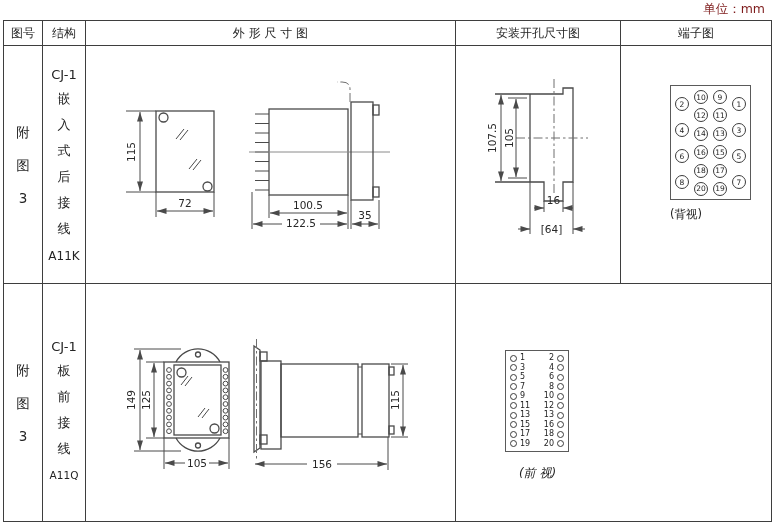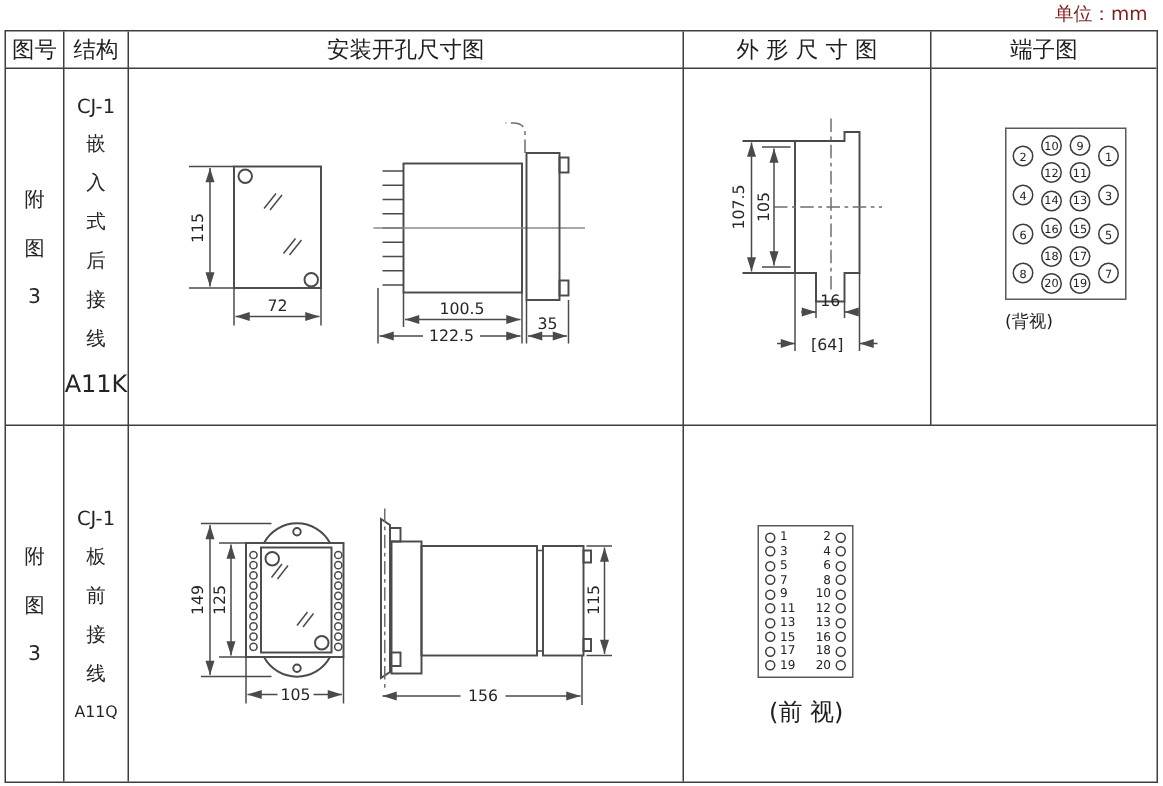--- a/index.html
+++ b/index.html
@@ -12,26 +12,26 @@
   .tbl {
     position:absolute; left:3px; top:20px; width:769px; height:502px;
     border:1.5px solid #3e3e3e; box-sizing:border-box;
     display:grid;
     grid-template-columns:39px 43px 370px 165px 1fr;
     grid-template-rows:25px 238px 1fr;
   }
   .cell { position:relative; border-right:1.5px solid #3e3e3e; border-bottom:1.5px solid #3e3e3e; box-sizing:border-box; }
   .cell.last-col { border-right:none; }
   .cell.last-row { border-bottom:none; }
-  .hcell { display:flex; align-items:center; justify-content:center; font-size:15px; color:#1f1f1f; }
+  .hcell { display:flex; align-items:center; justify-content:center; font-size:12px; color:#1f1f1f; }
 
   .vstack { display:flex; flex-direction:column; align-items:center; justify-content:center; height:100%; }
   .fig-stack { gap:15px; font-size:13.5px; }
   .struct-stack { gap:8px; font-size:13px; }
-  .struct-stack .model { font-size:16px; margin-top:3px; }
+  .struct-stack .model { font-size:12px; margin-top:3px; }
   .struct-stack.r2 { padding-top:14px; box-sizing:border-box; }
   .struct-stack.r2 .model { font-size:10.5px; }
 
   svg { position:absolute; left:0; top:0; }
   .ol { fill:none; stroke:#4a4a4a; stroke-width:1.3; }
   .tl { fill:none; stroke:#4a4a4a; stroke-width:1; }
   .cl { fill:none; stroke:#6e6e6e; stroke-width:1; stroke-dasharray:9 3 2.5 3; }
   .gl { fill:none; stroke:#8a8a8a; stroke-width:1; }
   .dt { font-size:10.5px; fill:#272727; }
   .wbg { fill:#ffffff; }
@@ -51,33 +51,33 @@
   .term-caption1 { position:absolute; left:49px; top:161px; width:81px; text-align:left; font-size:11.5px; color:#1f1f1f; }
 
   
   .term-box2 { position:absolute; left:49px; top:66px; width:64px; height:102px; border:1.5px solid #5a5a5a; box-sizing:border-box; }
   .tcol2 { position:absolute; top:3px; bottom:3px; display:flex; flex-direction:column; justify-content:space-between; }
   .tcol2.left { left:4px; } .tcol2.right { right:4px; }
   .trow { display:flex; align-items:center; gap:3px; height:8px; }
   .tcirc2 { width:7px; height:7px; border:1.1px solid #3c3c3c; border-radius:50%; box-sizing:border-box; background:#fff; }
   .tnum { font-size:8px; line-height:8px; color:#222; min-width:11px; }
   .tcol2.right .tnum { text-align:right; }
-  .term-caption2 { position:absolute; left:41px; top:181px; width:81px; text-align:center; font-size:16px; color:#1f1f1f; }
+  .term-caption2 { position:absolute; left:41px; top:181px; width:81px; text-align:center; font-size:12px; color:#1f1f1f;font-style:italic; }
 </style>
 </head>
 <body>
 
 <div class="unit-label">单位：mm</div>
 
 <div class="tbl">
 
   <div class="cell hcell">图号</div>
   <div class="cell hcell">结构</div>
+  <div class="cell hcell">外 形 尺 寸 图</div>
   <div class="cell hcell">安装开孔尺寸图</div>
-  <div class="cell hcell">外 形 尺 寸 图</div>
   <div class="cell hcell last-col">端子图</div>
 
   <div class="cell">
     <div class="vstack fig-stack">
         <div>附</div>
         <div>图</div>
         <div>3</div>
       </div>
   </div>
 

